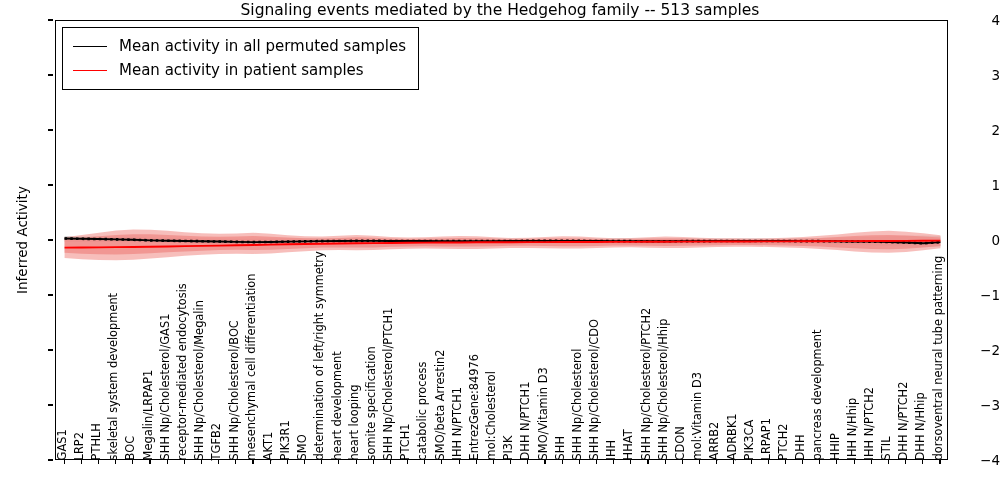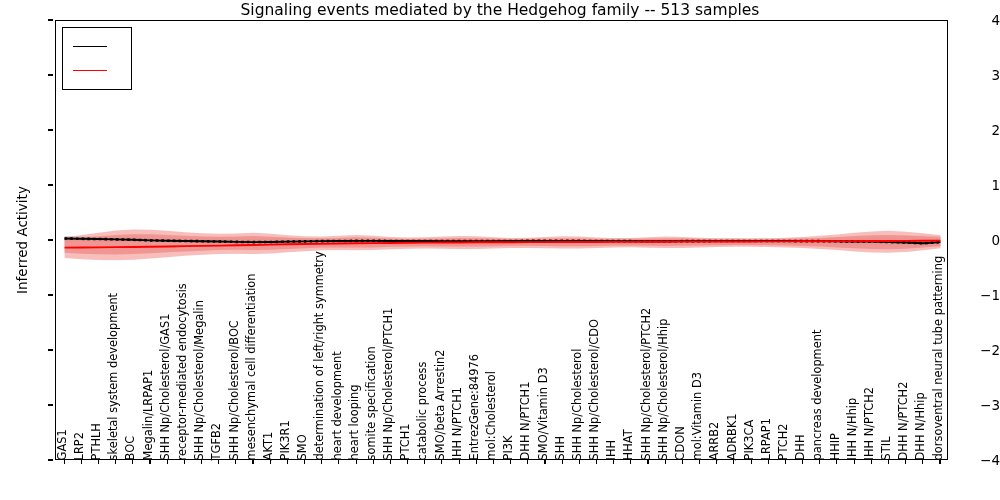--- a/index.html
+++ b/index.html
@@ -291,19 +291,21 @@
       <div class="xtick-label" style="left: 926.44px;">DHH N/Hhip</div>
       <div class="xtick-mark" style="left: 922.24px;"></div>
       <div class="xtick-label" style="left: 943.613px;">dorsoventral neural tube patterning</div>
       <div class="xtick-mark" style="left: 939.413px;"></div>
     </div>
 
 
   <div id="legend">
       <div class="legend-row">
         <span class="legend-swatch" style="border-top-color: rgb(0, 0, 0);"></span>
+        <span class="legend-text">Mean activity in all permuted samples</span>
       </div>
       <div class="legend-row">
         <span class="legend-swatch" style="border-top-color: rgb(255, 0, 0);"></span>
+        <span class="legend-text">Mean activity in patient samples</span>
       </div>
     </div>
 
 </div>
 
 </body></html>

